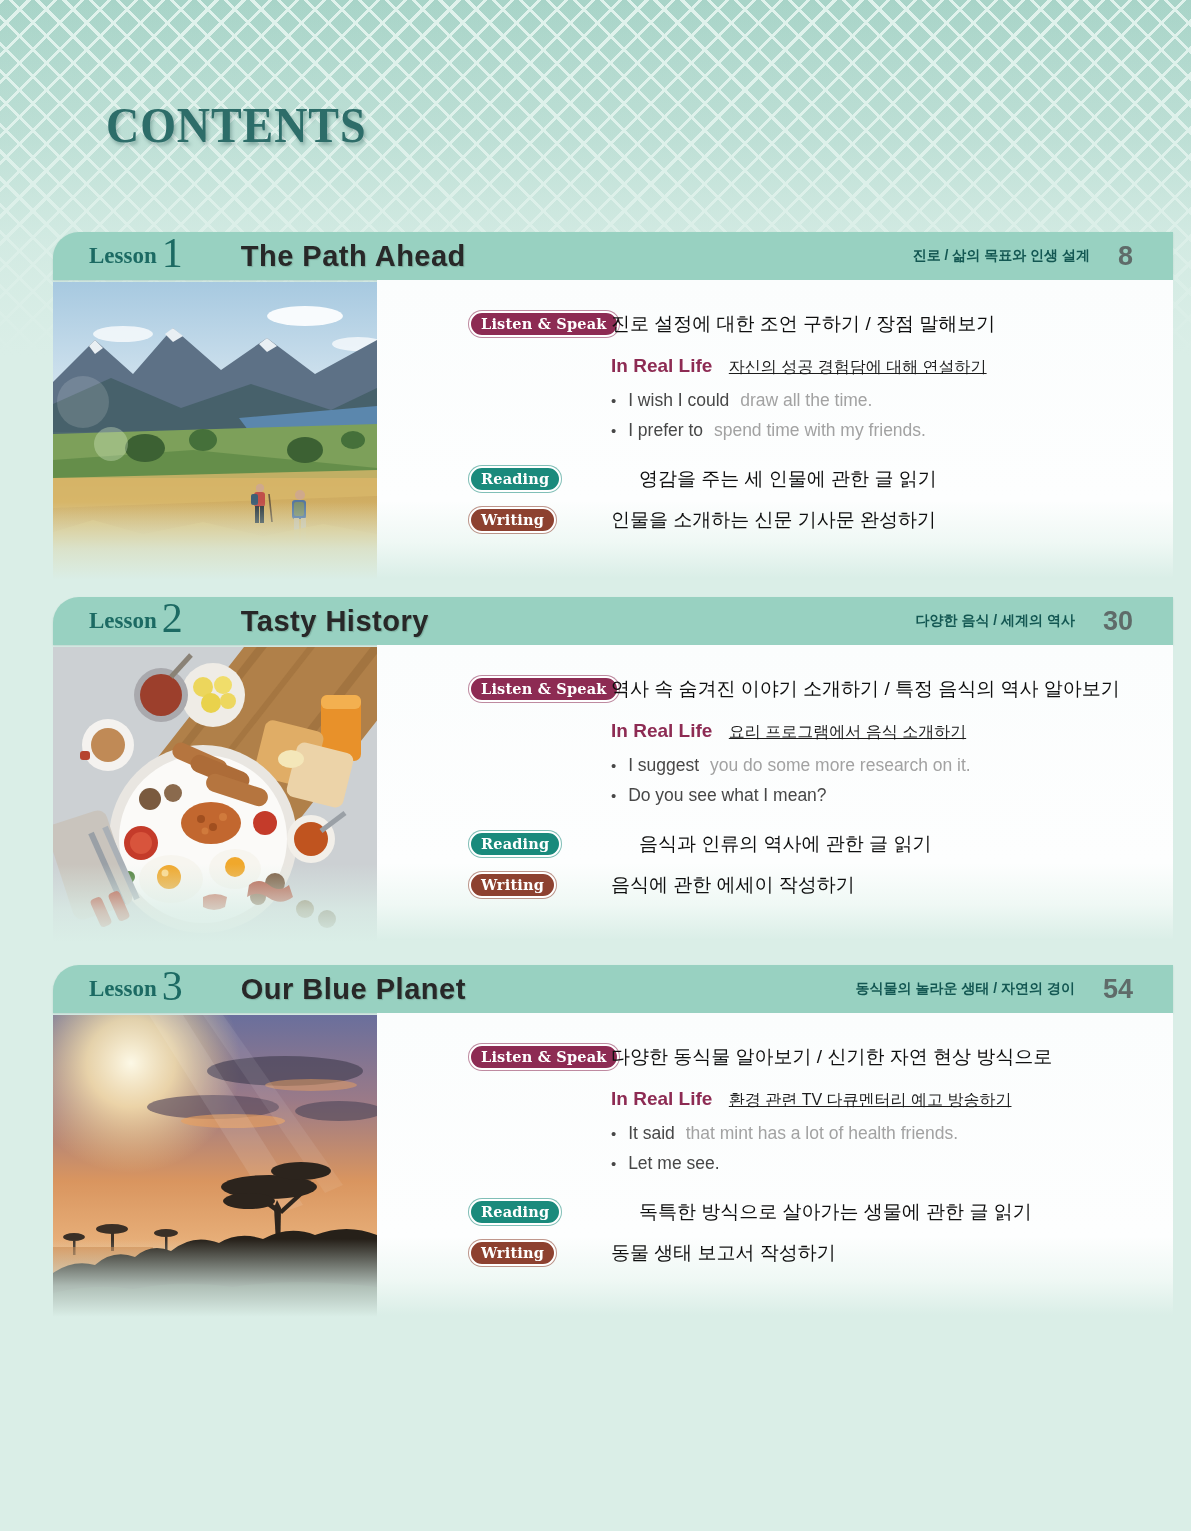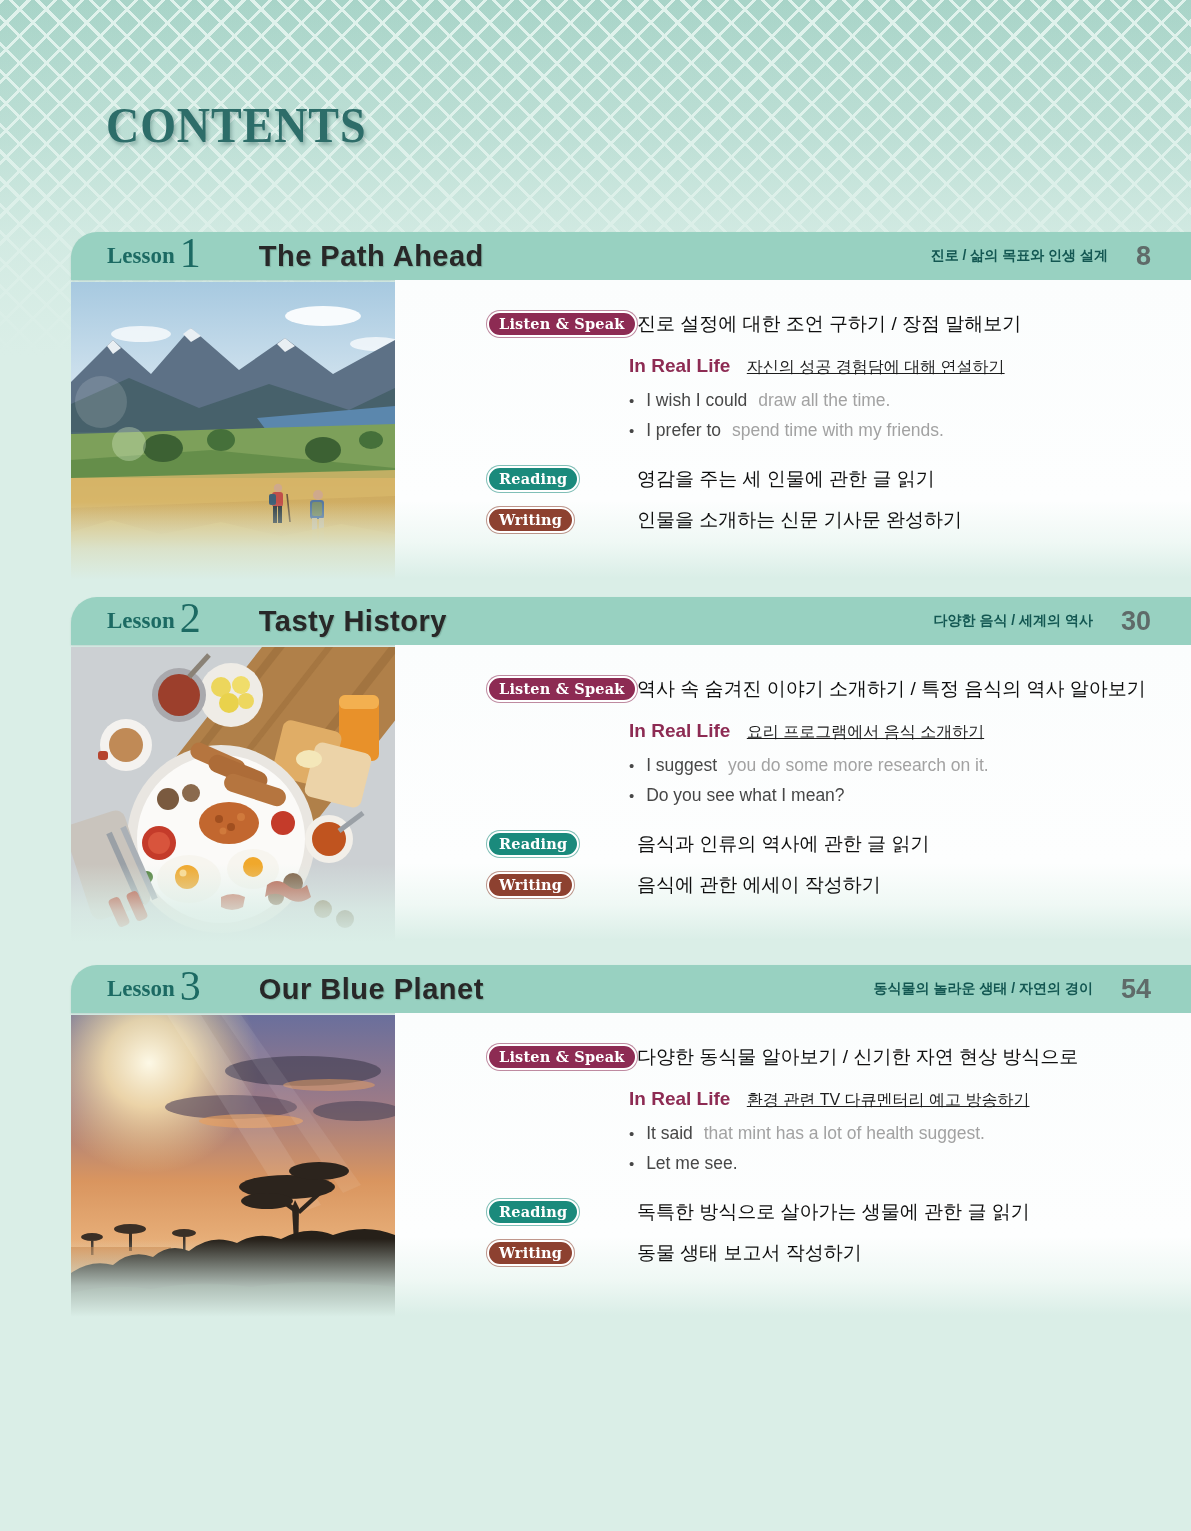--- a/index.html
+++ b/index.html
@@ -30,21 +30,21 @@
   
   .contents-title{
     position:absolute;left:106px;top:100px;margin:0;
     font-family:"Liberation Serif", serif;
     font-weight:bold;font-size:50px;line-height:1;
     color:#2d6d69;letter-spacing:1px;
     transform:scaleX(.92);transform-origin:left top;
     text-shadow:2px 3px 4px rgba(45,90,85,.38);
   }
   
-  .lesson{position:absolute;left:71px;width:1120px;}
+  .lesson{position:absolute;left:53px;width:1120px;}
   .lesson-1{top:232px;}
   .lesson-2{top:597px;}
   .lesson-3{top:965px;}
   .lesson-header{
     height:48px;background:#98d1c1;
     border-radius:26px 0 0 0;
     display:flex;align-items:center;
     padding-left:36px;box-sizing:border-box;
     box-shadow:0 1px 2px rgba(60,110,100,.18);
   }
@@ -95,30 +95,30 @@
     font-family:"DejaVu Serif", serif;
     font-size:14.5px;font-weight:bold;color:#ffffff;
     padding:2px 10px 3px;border-radius:14px;
     border:2px solid #ffffff;
     box-shadow:0 0 0 1px rgba(0,0,0,.15);
     letter-spacing:.2px;white-space:nowrap;
   }
   .badge-ls{background:#8d2b53;box-shadow:0 0 0 1px rgba(141,43,83,.55);}
   .badge-rd{background:#1a8a7c;box-shadow:0 0 0 1px rgba(26,138,124,.55);}
   .badge-wr{background:#8d4130;box-shadow:0 0 0 1px rgba(141,65,48,.55);}
-  .kr-main{margin:0 8px 16px;font-size:19px;line-height:26px;color:#0f0f0f;}
+  .kr-main{margin:0 0 16px;font-size:19px;line-height:26px;color:#0f0f0f;}
   .irl-line{margin:0 0 8px;line-height:26px;}
   .irl-label{font-size:19px;font-weight:bold;color:#8d2b53;}
   .irl-desc{font-size:16px;color:#1c1c1c;margin-left:12px;text-decoration:underline;}
   .bullet-line{margin:0 0 5px;font-size:17.5px;line-height:25px;}
   .bullet-line::before{content:"\2022";color:#474747;margin-right:7px;font-size:15px;}
   .bullet-bold{font-weight:normal;color:#474747;}
   .bullet-rest{color:#a2a2a2;margin-left:6px;}
   .row-ls{margin-bottom:18px;}
-  .row-rd{margin-bottom:15px;}
+  .row-rd{margin-bottom:15px;gap:28px;}
   .row-rd .kr-main,.row-wr .kr-main{margin-bottom:0;}
 </style>
 </head>
 <body>
 
 <div class="pattern-top"></div>
 
 <h1 class="contents-title">CONTENTS</h1>
 
 <section class="lesson lesson-1">
@@ -422,21 +422,21 @@
           <span class="badge badge-ls">Listen &amp; Speak</span>
         </div>
         <div class="text-col">
           <p class="kr-main">다양한 동식물 알아보기 / 신기한 자연 현상 방식으로</p>
           <p class="irl-line">
             <b class="irl-label">In Real Life</b>
             <span class="irl-desc">환경 관련 TV 다큐멘터리 예고 방송하기</span>
           </p>
           <p class="bullet-line">
             <span class="bullet-bold">It said</span>
-            <span class="bullet-rest">that mint has a lot of health suggest.</span>
+            <span class="bullet-rest">that mint has a lot of health friends.</span>
           </p>
           <p class="bullet-line">
             <span class="bullet-bold">Let me see.</span>
             <span class="bullet-rest"></span>
           </p>
         </div>
       </div>
       <div class="content-row row-rd">
         <div class="badge-col">
           <span class="badge badge-rd">Reading</span>

